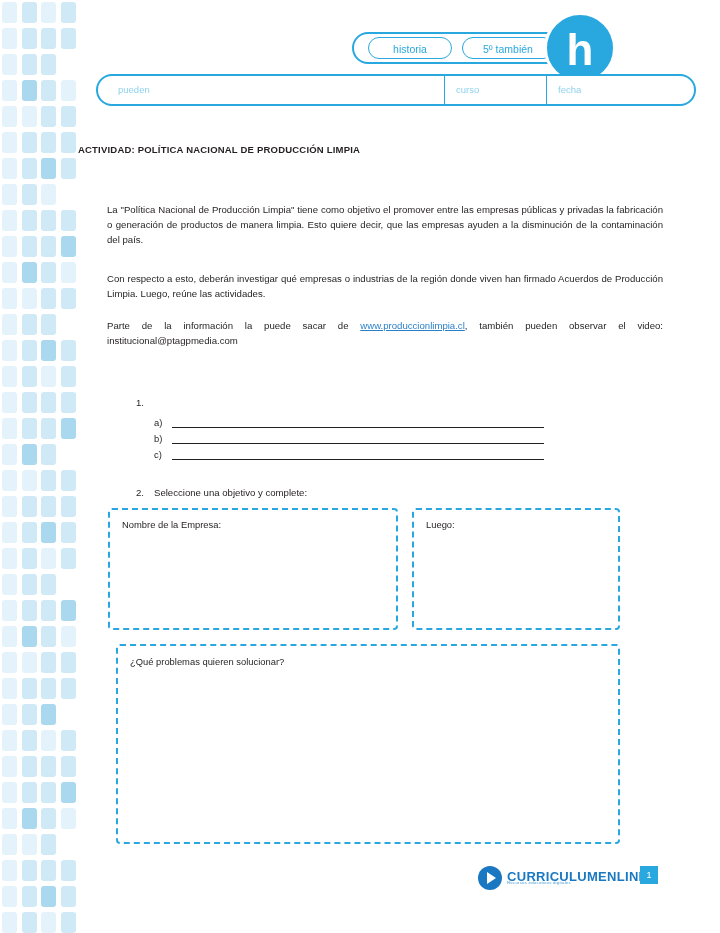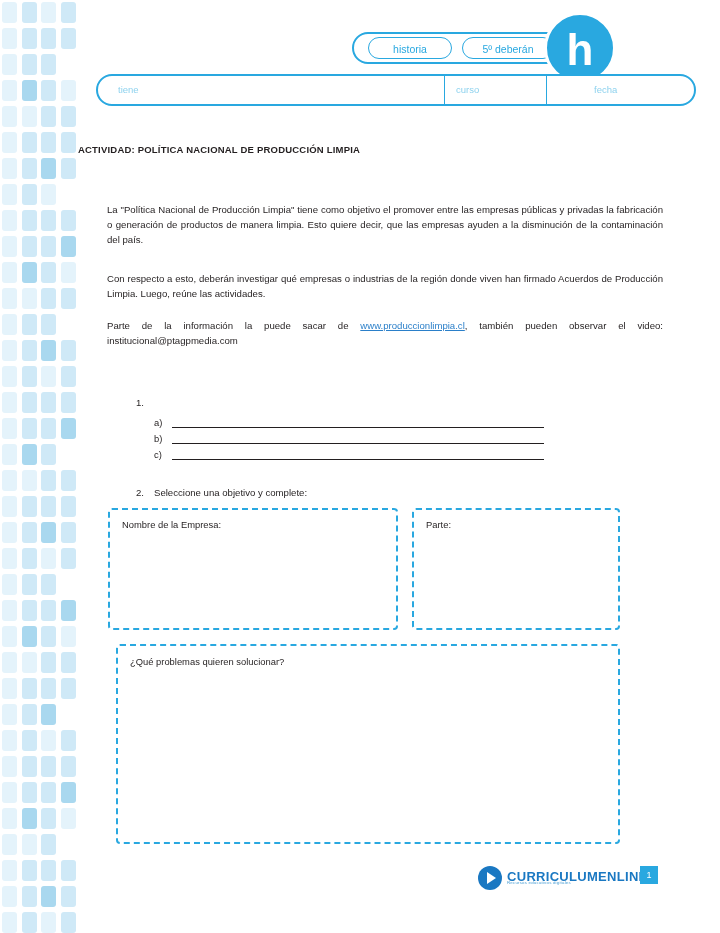--- a/index.html
+++ b/index.html
@@ -116,21 +116,21 @@
     box-sizing: border-box;
   }
   .field-label {
     position: absolute;
     top: 84px;
     color: #8ed2ee;
     font-size: 9.5px;
   }
   .fl-nombre { left: 40px; }
   .fl-curso  { left: 378px; }
-  .fl-fecha  { left: 480px; margin-left: 36px; }
+  .fl-fecha  { left: 480px; }
   .field-div {
     position: absolute;
     top: 76px;
     width: 1px;
     height: 28px;
     background: #29a8e0;
   }
   .fd-1 { left: 366px; }
   .fd-2 { left: 468px; }
 
@@ -422,27 +422,27 @@
       <div class="band-cell lt"></div>
       <div class="band-cell"></div>
     </div>
 </div>
 
 <div class="page">
 
   <div class="header">
     <div class="hdr-pill"></div>
     <div class="tag tag-subject">historia</div>
-    <div class="tag tag-level">5º deberán</div>
+    <div class="tag tag-level">5º también</div>
     <div class="logo-circle">h</div>
 
     <div class="fields-bar"></div>
     <div class="field-div fd-1"></div>
     <div class="field-div fd-2"></div>
-    <div class="field-label fl-nombre">tiene</div>
+    <div class="field-label fl-nombre">pueden</div>
     <div class="field-label fl-curso">curso</div>
     <div class="field-label fl-fecha">fecha</div>
   </div>
 
   <div class="activity-title">ACTIVIDAD: POLÍTICA NACIONAL DE PRODUCCIÓN LIMPIA</div>
 
   <div class="para p1">La "Política Nacional de Producción Limpia" tiene como objetivo el promover entre las empresas públicas y privadas la fabricación o generación de productos de manera limpia. Esto quiere decir, que las empresas ayuden a la disminución de la contaminación del país.</div>
   <div class="para p3">
     <span>Parte de la información la puede sacar de </span><a class="link" href="#">www.produccionlimpia.cl</a><span>, también pueden observar el video: institucional@ptagpmedia.com</span>
   </div>
@@ -456,21 +456,21 @@
   <div class="rule r-b"></div>
   <div class="rule r-c"></div>
 
   <div class="item item-num i2">2.</div>
   <div class="item item-text i2">Seleccione una objetivo y complete:</div>
 
   <div class="dbox box-empresa"></div>
   <div class="dbox-label lbl-empresa">Nombre de la Empresa:</div>
 
   <div class="dbox box-logo"></div>
-  <div class="dbox-label lbl-logo">Parte:</div>
+  <div class="dbox-label lbl-logo">Luego:</div>
 
   <div class="dbox box-problema"></div>
   <div class="dbox-label lbl-problema">¿Qué problemas quieren solucionar?</div>
 
   <div class="footer-logo">
     <div class="fl-circle"></div>
     <div class="fl-text">CURRICULUMENLINEA</div>
     <div class="fl-sub">Recursos educativos digitales</div>
   </div>
   <div class="page-num">1</div>

